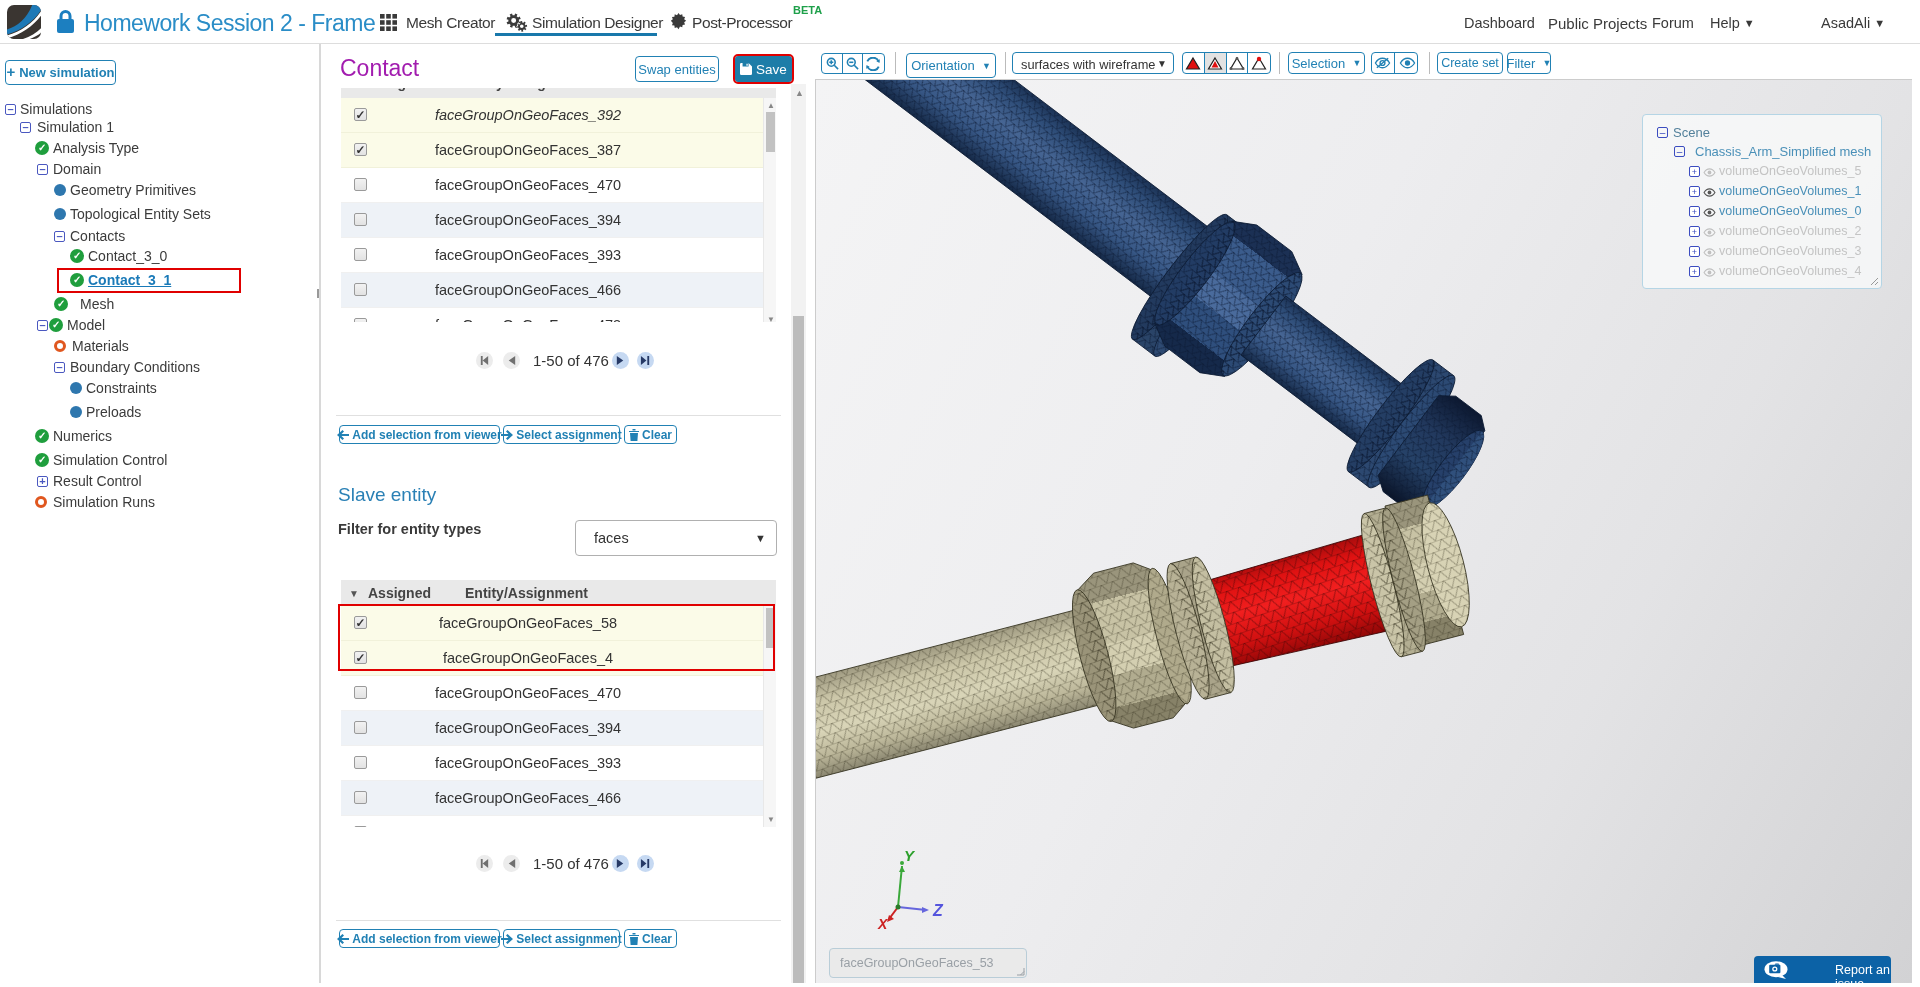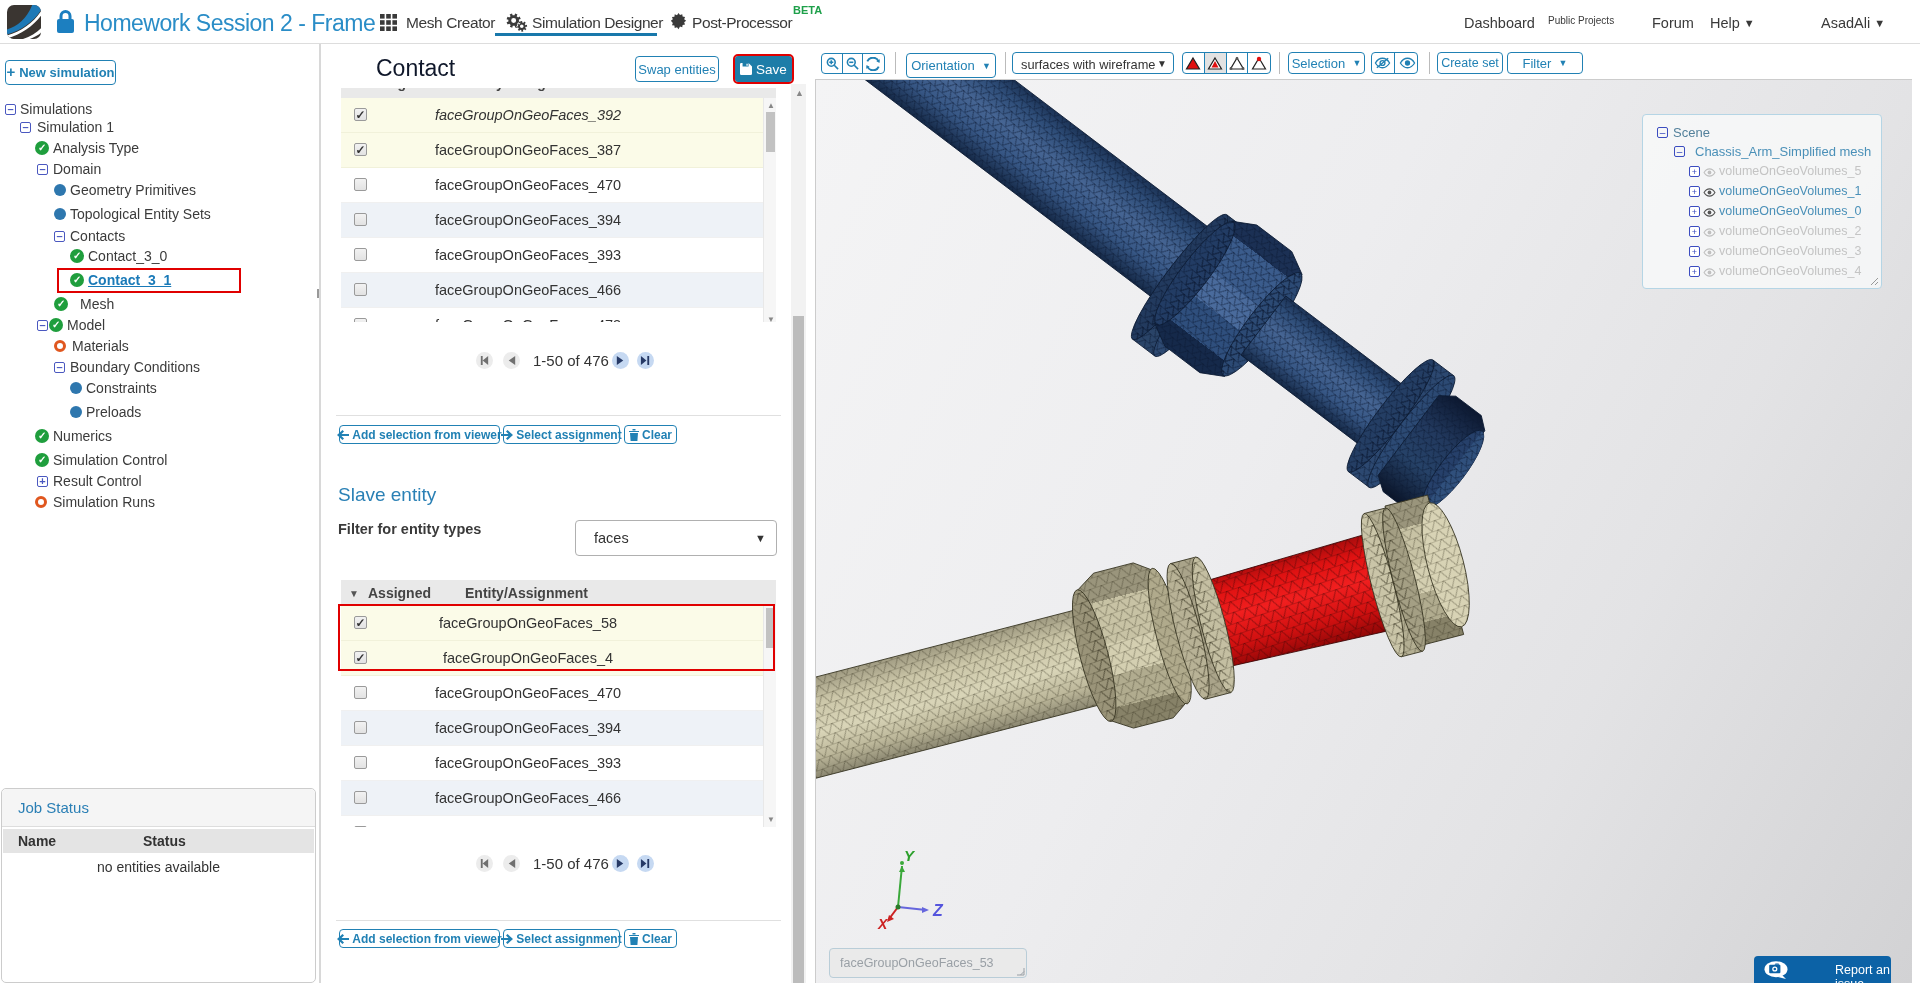--- a/index.html
+++ b/index.html
@@ -74,21 +74,21 @@
   <div class="abs" style="left:532px;top:14px;font-size:15.5px;color:#3a3a3a;letter-spacing:-0.4px;">Simulation Designer</div>
   <div class="abs" style="left:495px;top:33px;width:162px;height:3px;background:#1878ab;"></div>
 
   <svg class="abs" style="left:670px;top:13px" width="17" height="17" viewBox="0 0 24 24">
     <path fill="#3a3a3a" d="M12 0l2.1 2.8 3.2-1.2 0.5 3.4 3.4 0.5-1.2 3.2L22.8 11l-2.8 2.1 1.2 3.2-3.4 0.5-0.5 3.4-3.2-1.2L12 22.8l-2.1-2.8-3.2 1.2-0.5-3.4-3.4-0.5 1.2-3.2L1.2 11 4 8.9 2.8 5.7l3.4-0.5 0.5-3.4 3.2 1.2z"></path>
   </svg>
   <div class="abs" style="left:692px;top:14px;font-size:15.5px;color:#3a3a3a;letter-spacing:-0.4px;">Post-Processor</div>
   <div class="abs" style="left:793px;top:4px;font-size:11px;font-weight:bold;color:#1ea04a;">BETA</div>
 
   <div class="abs" style="left:1464px;top:15px;font-size:14.5px;color:#3a3a3a;">Dashboard</div>
-  <div class="abs" style="left:1548px;top:15px;font-size:10px;color:#3a3a3a;">Public Projects</div>
+  <div class="abs" style="left:1548px;top:15px;font-size:15px;color:#3a3a3a;">Public Projects</div>
   <div class="abs" style="left:1652px;top:15px;font-size:14.5px;color:#3a3a3a;">Forum</div>
   <div class="abs" style="left:1710px;top:15px;font-size:14.5px;color:#3a3a3a;">Help <span style="font-size:11px;position:relative;top:-1px;">▼</span></div>
   <div class="abs" style="left:1821px;top:15px;font-size:14.5px;color:#3a3a3a;">AsadAli <span style="font-size:11px;position:relative;top:-1px;">▼</span></div>
 </div>
 <div id="leftpanel">
   <div class="btn-blue" style="left:5px;top:16px;width:111px;height:25px;">
     <span style="font-size:15px;margin-right:4px;position:relative;top:-1px;">+</span>New simulation
   </div>
   <div id="tree"></div>
   <style>
@@ -133,42 +133,34 @@
     <div class="tree-item" style="left:86px;top:360px;">Preloads</div>
   <div class="ck" style="left:35px;top:385px;"></div>
     <div class="tree-item" style="left:53px;top:384px;">Numerics</div>
   <div class="ck" style="left:35px;top:409px;"></div>
     <div class="tree-item" style="left:53px;top:408px;">Simulation Control</div>
   <div class="exp" style="left:37px;top:432px;">+</div>
     <div class="tree-item" style="left:53px;top:429px;">Result Control</div>
   <div class="oring" style="left:35px;top:452px;"></div>
     <div class="tree-item" style="left:53px;top:450px;">Simulation Runs</div>
 
-  <div class="abs" style="left:1px;top:744px;width:315px;height:195px;border:1px solid #ccc;border-radius:5px;background:#fff;">
-    <div class="abs" style="left:0;top:0;width:313px;height:38px;background:#f5f5f5;border-bottom:1px solid #ddd;border-radius:5px 5px 0 0;"></div>
-    <div class="abs" style="left:16px;top:10px;font-size:15px;color:#2a7fb5;">Job Status</div>
-    <div class="abs" style="left:1px;top:40px;width:311px;height:24px;background:#e4e4e4;"></div>
-    <div class="abs" style="left:16px;top:44px;font-size:14px;font-weight:bold;color:#333;">Name</div>
-    <div class="abs" style="left:141px;top:44px;font-size:14px;font-weight:bold;color:#333;">Status</div>
-    <div class="abs" style="left:0;top:70px;width:313px;text-align:center;font-size:14px;color:#333;">no entities available</div>
-  </div>
 </div>
 <div id="splitter">
     <div style="position:absolute;left:-2px;top:245px;width:2px;height:9px;border-left:1.5px solid #999;border-right:1.5px solid #999;"></div>
   </div>
 <div id="midpanel">
   <style>
     .trow { position:absolute; left:0; width:422px; height:35px; border-bottom:1px solid #f0f0f0;}
     .ylw { background:#fbfbe8; border-bottom-color:#f1f1da !important; } .wht { background:#fff; } .blu { background:#eef2f7; }
     .pgc { position:absolute; width:17px; height:17px; border-radius:50%; }
     .pgc svg { position:absolute; left:3px; top:3px; }
     .thead { position:absolute; left:0; width:435px; height:26px; background:#e9e9e9; }
     .sbar { position:absolute; width:13px; background:#f6f6f6; border-left:1px solid #e8e8e8; }
   </style>
-  <div class="abs" style="left:19px;top:11px;font-size:23px;color:#0f172a;margin-left:36px;">Contact</div>
+  <div class="abs" style="left:19px;top:11px;font-size:23px;color:#a21caf;">Contact</div>
   <div class="btn-blue" style="left:314px;top:12px;width:84px;height:26px;font-weight:normal;font-size:13px;">Swap entities</div>
   <div class="abs" style="left:414px;top:12px;width:57px;height:26px;background:#1d7da8;border-radius:3px;outline:2.5px solid #e00000;color:#fff;font-size:13.5px;display:flex;align-items:center;justify-content:center;">
     <svg width="12" height="12" viewBox="0 0 14 14" style="margin-right:4px">
         <path fill="#fff" d="M0 1.5 A1.5 1.5 0 0 1 1.5 0 H10 L14 4 V12.5 A1.5 1.5 0 0 1 12.5 14 H1.5 A1.5 1.5 0 0 1 0 12.5 Z M3 0 V4 H10 V0 Z M7.5 1 H9 V3.2 H7.5 Z M2.5 14 V8 H11.5 V14 Z"></path>
       </svg>Save</div>
 
   <div class="abs" style="left:20px;top:44px;width:435px;height:234px;overflow:hidden;">
     <div class="thead" style="top:-16px;">
       <div class="abs" style="left:8px;top:6px;font-size:10px;color:#555;">▼</div>
       <div class="abs" style="left:27px;top:3px;font-size:14px;font-weight:bold;color:#444;">Assigned</div>
@@ -389,21 +381,21 @@
           <path d="M3 11 L15 1" stroke="#2181b4" stroke-width="1.6"></path>
         </svg>
       <span style="border-left:1px solid #2181b4;height:22px;margin:0 4px 0 3px;"></span>
       <svg width="17" height="12" viewBox="0 0 18 12">
           <path d="M9 1 C4.5 1 1.5 6 1.5 6 S4.5 11 9 11 16.5 6 16.5 6 13.5 1 9 1z" fill="none" stroke="#2181b4" stroke-width="1.4"></path>
           <circle cx="9" cy="6" r="2.8" fill="#2181b4"></circle>
         </svg>
     </div>
     <div class="abs" style="left:617px;top:8px;width:1px;height:22px;background:#bbb;"></div>
     <div class="btn-blue" style="left:625px;top:8px;width:66px;height:22px;font-weight:normal;font-size:12.5px;">Create set</div>
-    <div class="btn-blue" style="left:695px;top:8px;width:76px;height:22px;font-weight:normal;font-size:13px;">Filter&nbsp;&nbsp;<span style="font-size:9px;">▼</span></div>
+    <div class="btn-blue" style="left:695px;top:8px;width:44px;height:22px;font-weight:normal;font-size:13px;">Filter&nbsp;&nbsp;<span style="font-size:9px;">▼</span></div>
   </div>
   <div id="viewport">
     <svg id="scene" width="1096" height="903" viewBox="0 0 1096 903" style="position:absolute;left:0;top:0;">
       <defs>
         <pattern id="meshB" width="10" height="8" patternUnits="userSpaceOnUse" patternTransform="rotate(4)">
           <path d="M0 0 H10 M0 8 L5 0 L10 8" fill="none" stroke="#0a1830" stroke-width="0.8" opacity="0.75"></path>
         </pattern>
         <pattern id="meshT" width="12" height="10" patternUnits="userSpaceOnUse" patternTransform="rotate(-5)">
           <path d="M0 0 H12 M0 10 L6 0 L12 10" fill="none" stroke="#34311e" stroke-width="0.75" opacity="0.55"></path>
         </pattern>

